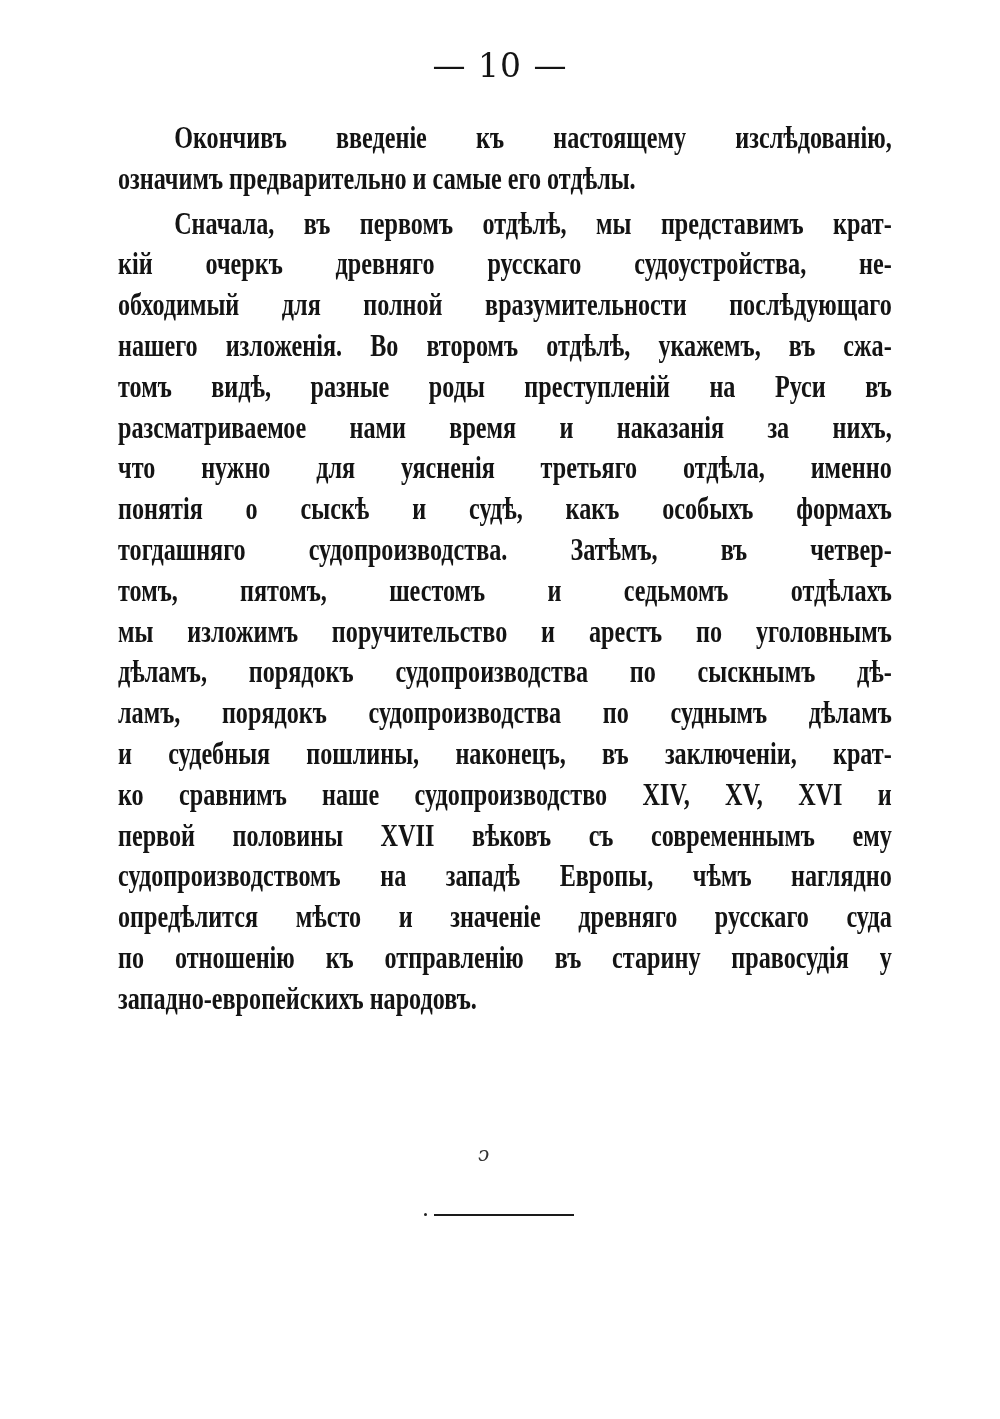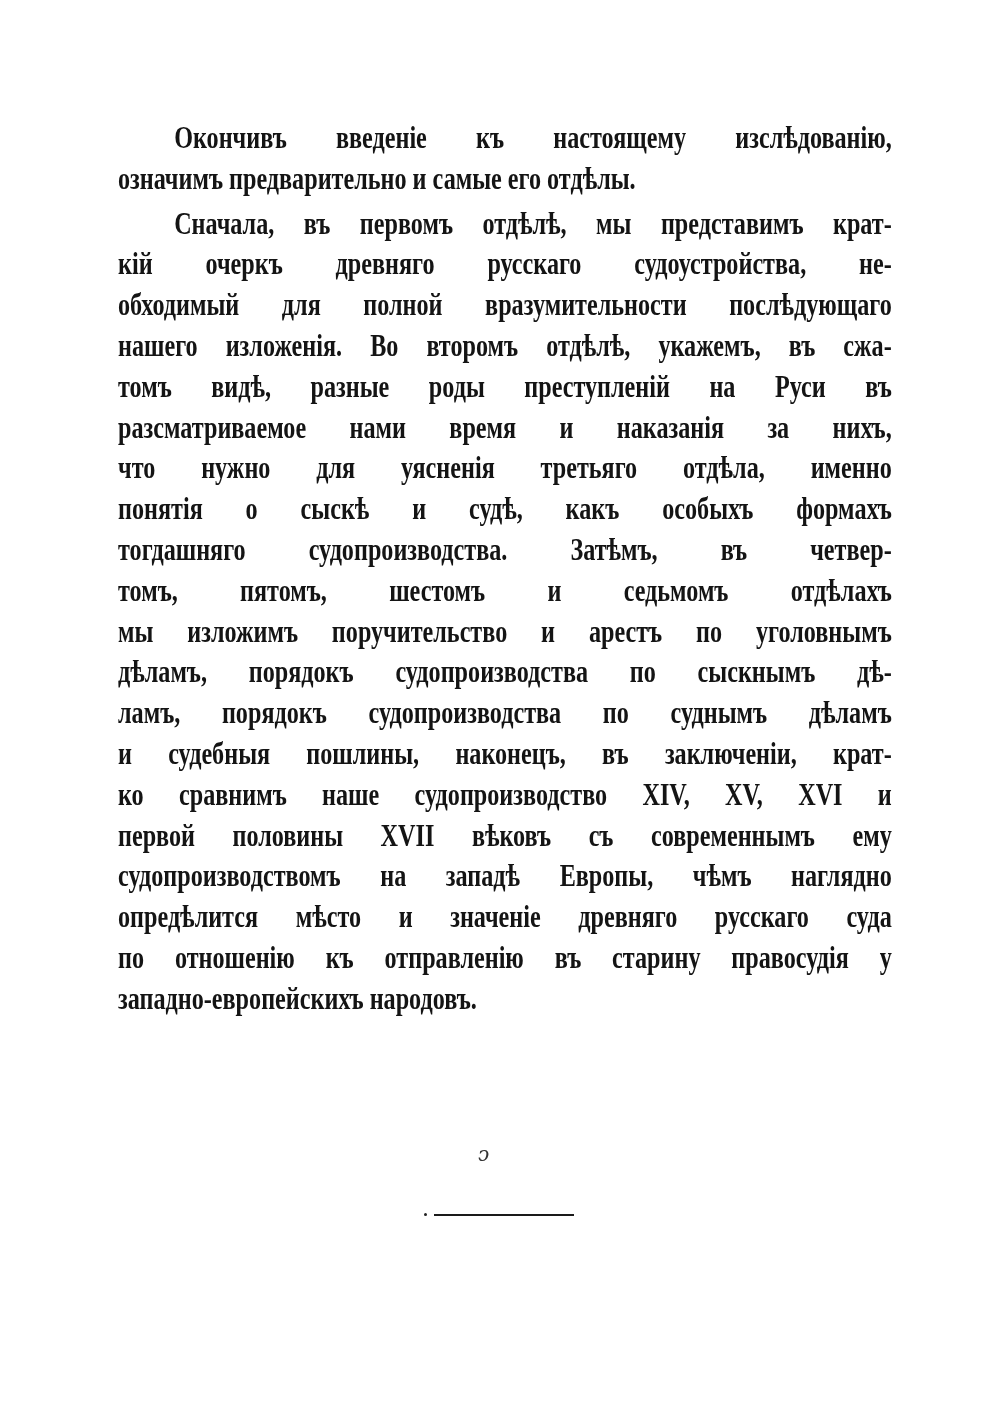--- a/index.html
+++ b/index.html
@@ -26,20 +26,21 @@
       position: absolute; left: 478px; top: 1142px;
       font-family: "DejaVu Serif", serif; font-size: 20px; font-style: italic; color: #333;
     }
     .dot { position: absolute; left: 424px; top: 1213px; width: 3px; height: 3px; background: #222; border-radius: 50%; }
     .end-rule { position: absolute; left: 434px; top: 1214px; width: 140px; height: 2px; background: #1a1a1a; }
   </style>
 </head>
 <body>
 
 <div class="page">
+  <div class="page-number">— 10 —</div>
 
   <div class="text-block">
     <div class="para">
       <span class="line indent">Окончивъ введеніе къ настоящему изслѣдованію,</span>
       <span class="line last">означимъ предварительно и самые его отдѣлы.</span>
     </div>
     <div class="para">
       <span class="line indent">Сначала, въ первомъ отдѣлѣ, мы представимъ крат-</span>
       <span class="line">кій очеркъ древняго русскаго судоустройства, не-</span>
       <span class="line">обходимый для полной вразумительности послѣдующаго</span>

